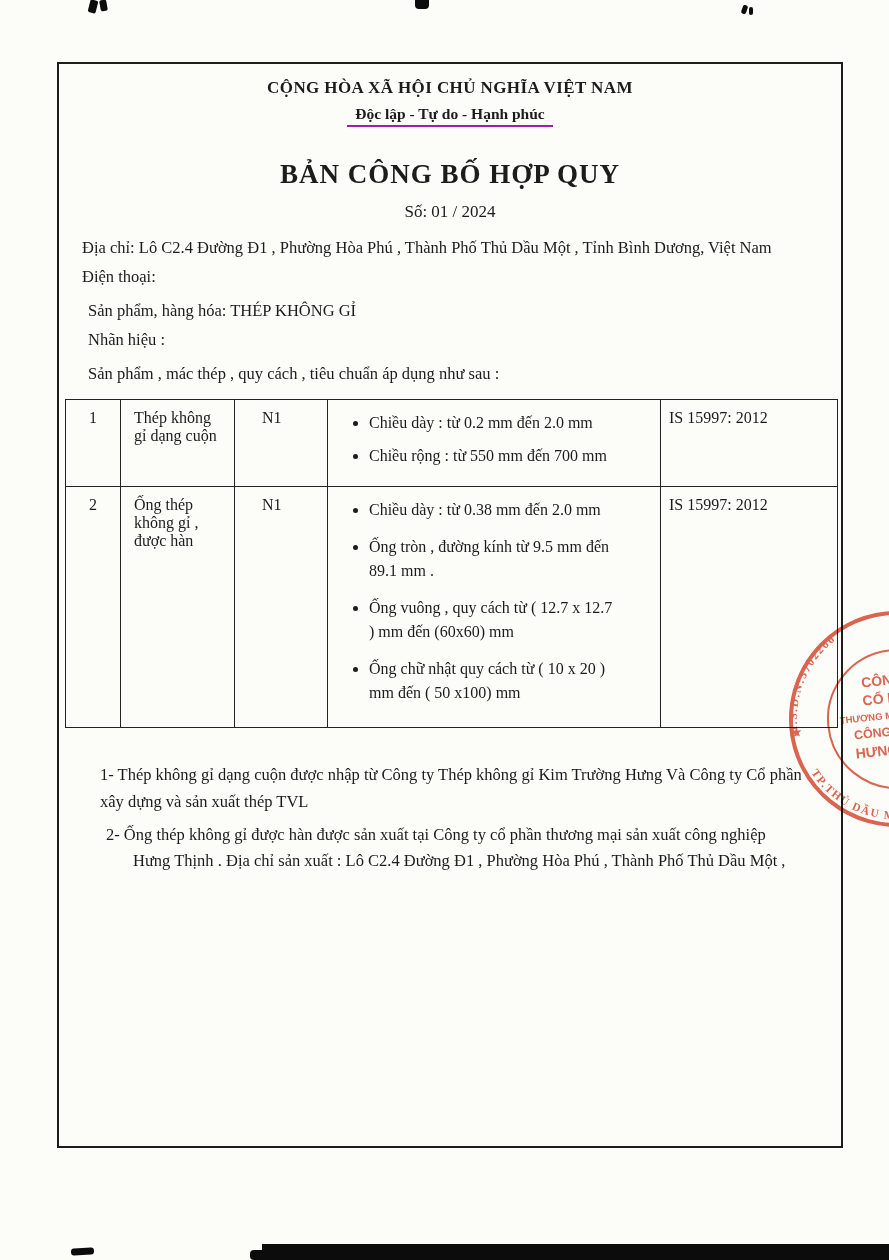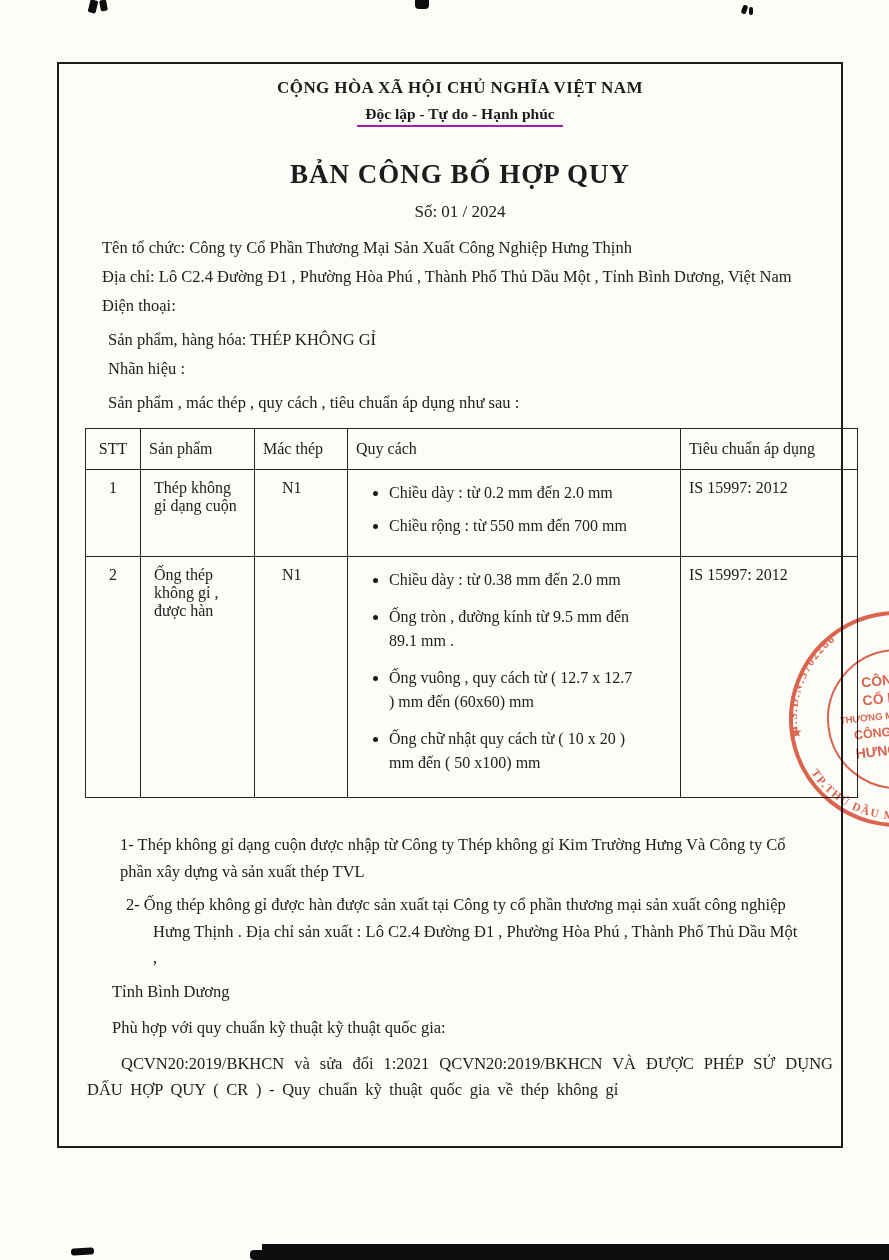--- a/index.html
+++ b/index.html
@@ -15,21 +15,20 @@
   }
   .page-frame {
     position: absolute;
     left: 57px;
     top: 62px;
     width: 786px;
     height: 1086px;
     border: 2px solid #1d1d1d;
     box-sizing: border-box;
     background: transparent;
-    padding-left: 20px;
   }
   .center { text-align: center; }
   .nat-header {
     margin-top: 14px;
     font-weight: bold;
     font-size: 17px;
     letter-spacing: 0.4px;
   }
   .motto {
     display: inline-block;
@@ -137,44 +136,36 @@
 
   <div class="center nat-header">CỘNG HÒA XÃ HỘI CHỦ NGHĨA VIỆT NAM</div>
   <div class="center">
     <span class="motto">Độc lập - Tự do - Hạnh phúc</span>
   </div>
 
   <div class="center doc-title">BẢN CÔNG BỐ HỢP QUY</div>
   <div class="center doc-number">Số: 01 / 2024</div>
 
   <div class="info">
-    <p>Tên tổ chức: Công ty Cổ Phần Thương Mại Sản Xuất Công Nghiệp Hưng Thịnh</p>
     <p>Địa chỉ: Lô C2.4 Đường Đ1 , Phường Hòa Phú , Thành Phố Thủ Dầu Một , Tỉnh Bình Dương, Việt Nam</p>
     <p>Điện thoại:</p>
     <p class="indent6 mt8"><span>Sản phẩm, hàng hóa: </span><span class="bold">THÉP KHÔNG GỈ</span></p>
     <p class="indent6">Nhãn hiệu :</p>
     <p class="indent6 mt8">Sản phẩm , mác thép , quy cách , tiêu chuẩn áp dụng như sau :</p>
   </div>
 
   <table class="spec">
     <colgroup>
       <col class="c-stt">
         <col class="c-sp">
         <col class="c-mac">
         <col class="c-qc">
         <col class="c-tc">
     </colgroup>
     <tbody>
-        <tr>
-      <th class="th-stt">STT</th>
-      <th>Sản phẩm</th>
-      <th>Mác thép</th>
-      <th>Quy cách</th>
-      <th>Tiêu chuẩn áp dụng</th>
-    </tr>
     <tr>
       <td class="td-stt">1</td>
       <td class="td-sp">Thép không gỉ dạng cuộn</td>
       <td class="td-mac">N1</td>
       <td>
         <ul class="qc-list">
           <li>Chiều dày : từ 0.2 mm đến 2.0 mm</li>
           <li>Chiều rộng : từ 550 mm đến 700 mm</li>
         </ul>
       </td>
@@ -195,25 +186,20 @@
       <td>IS 15997: 2012</td>
     </tr>
   </tbody>
     </table>
 
   <div class="notes">
     <p class="note-1">1-  Thép không gỉ dạng cuộn được nhập từ Công ty Thép không gỉ Kim Trường Hưng Và Công ty Cổ phần xây dựng và sản xuất thép TVL</p>
     <p class="note-2">2-  Ống thép không gỉ được hàn được sản xuất tại Công ty cổ phần thương mại sản xuất công nghiệp Hưng Thịnh . Địa chỉ sản xuất : Lô C2.4 Đường Đ1 , Phường Hòa Phú , Thành Phố Thủ Dầu Một ,</p>
   </div>
 
-  <div class="footer-lines">
-    <p class="province-line">Tỉnh Bình Dương</p>
-    <p class="conformity-line">Phù hợp với quy chuẩn kỹ thuật kỹ thuật quốc gia:</p>
-    <p class="regulation">QCVN20:2019/BKHCN và sửa đổi 1:2021 QCVN20:2019/BKHCN VÀ ĐƯỢC PHÉP SỬ DỤNG DẤU HỢP QUY ( CR ) -  Quy chuẩn kỹ thuật quốc gia về thép không gỉ</p>
-  </div>
 
 </div>
 
 <svg class="stamp" width="230" height="230" viewBox="0 0 230 230">
   <g fill="none" stroke="#d94f38">
     <circle cx="115" cy="115" r="106" stroke-width="4"></circle>
     <circle cx="115" cy="115" r="69" stroke-width="2"></circle>
   </g>
   <defs>
     <path id="arcUp" d="M 16 130 A 100 100 0 0 1 113 15"></path>

